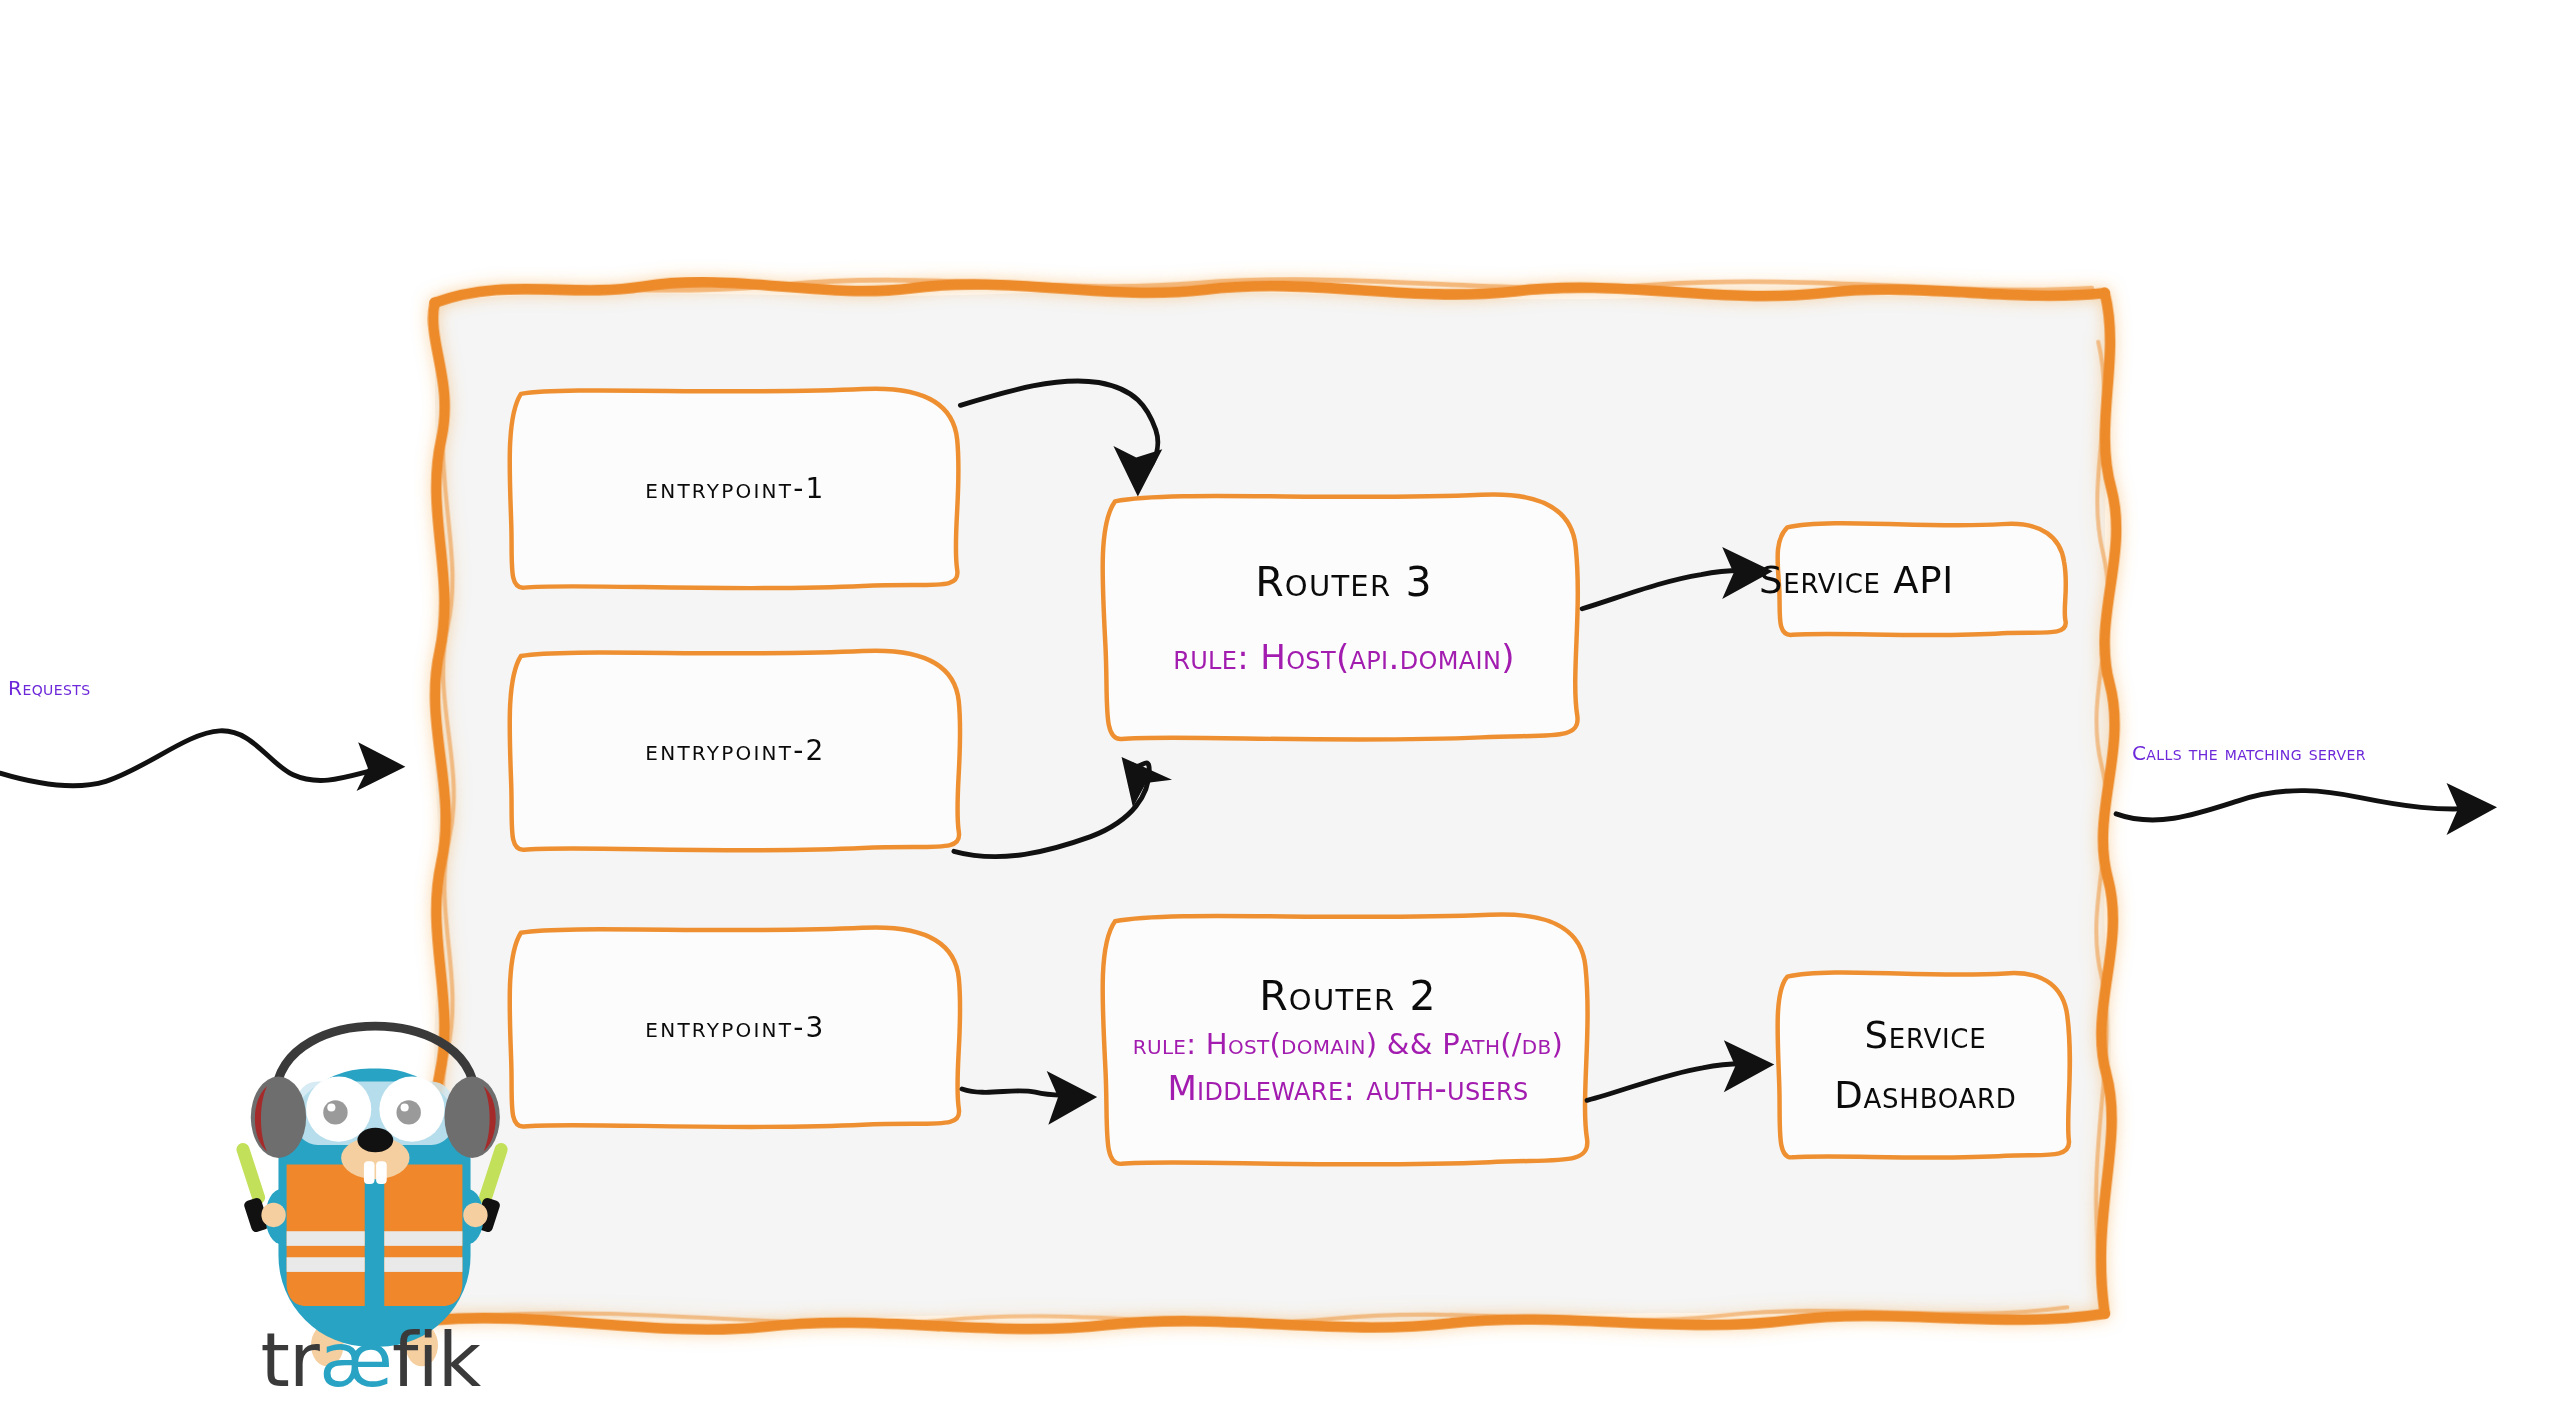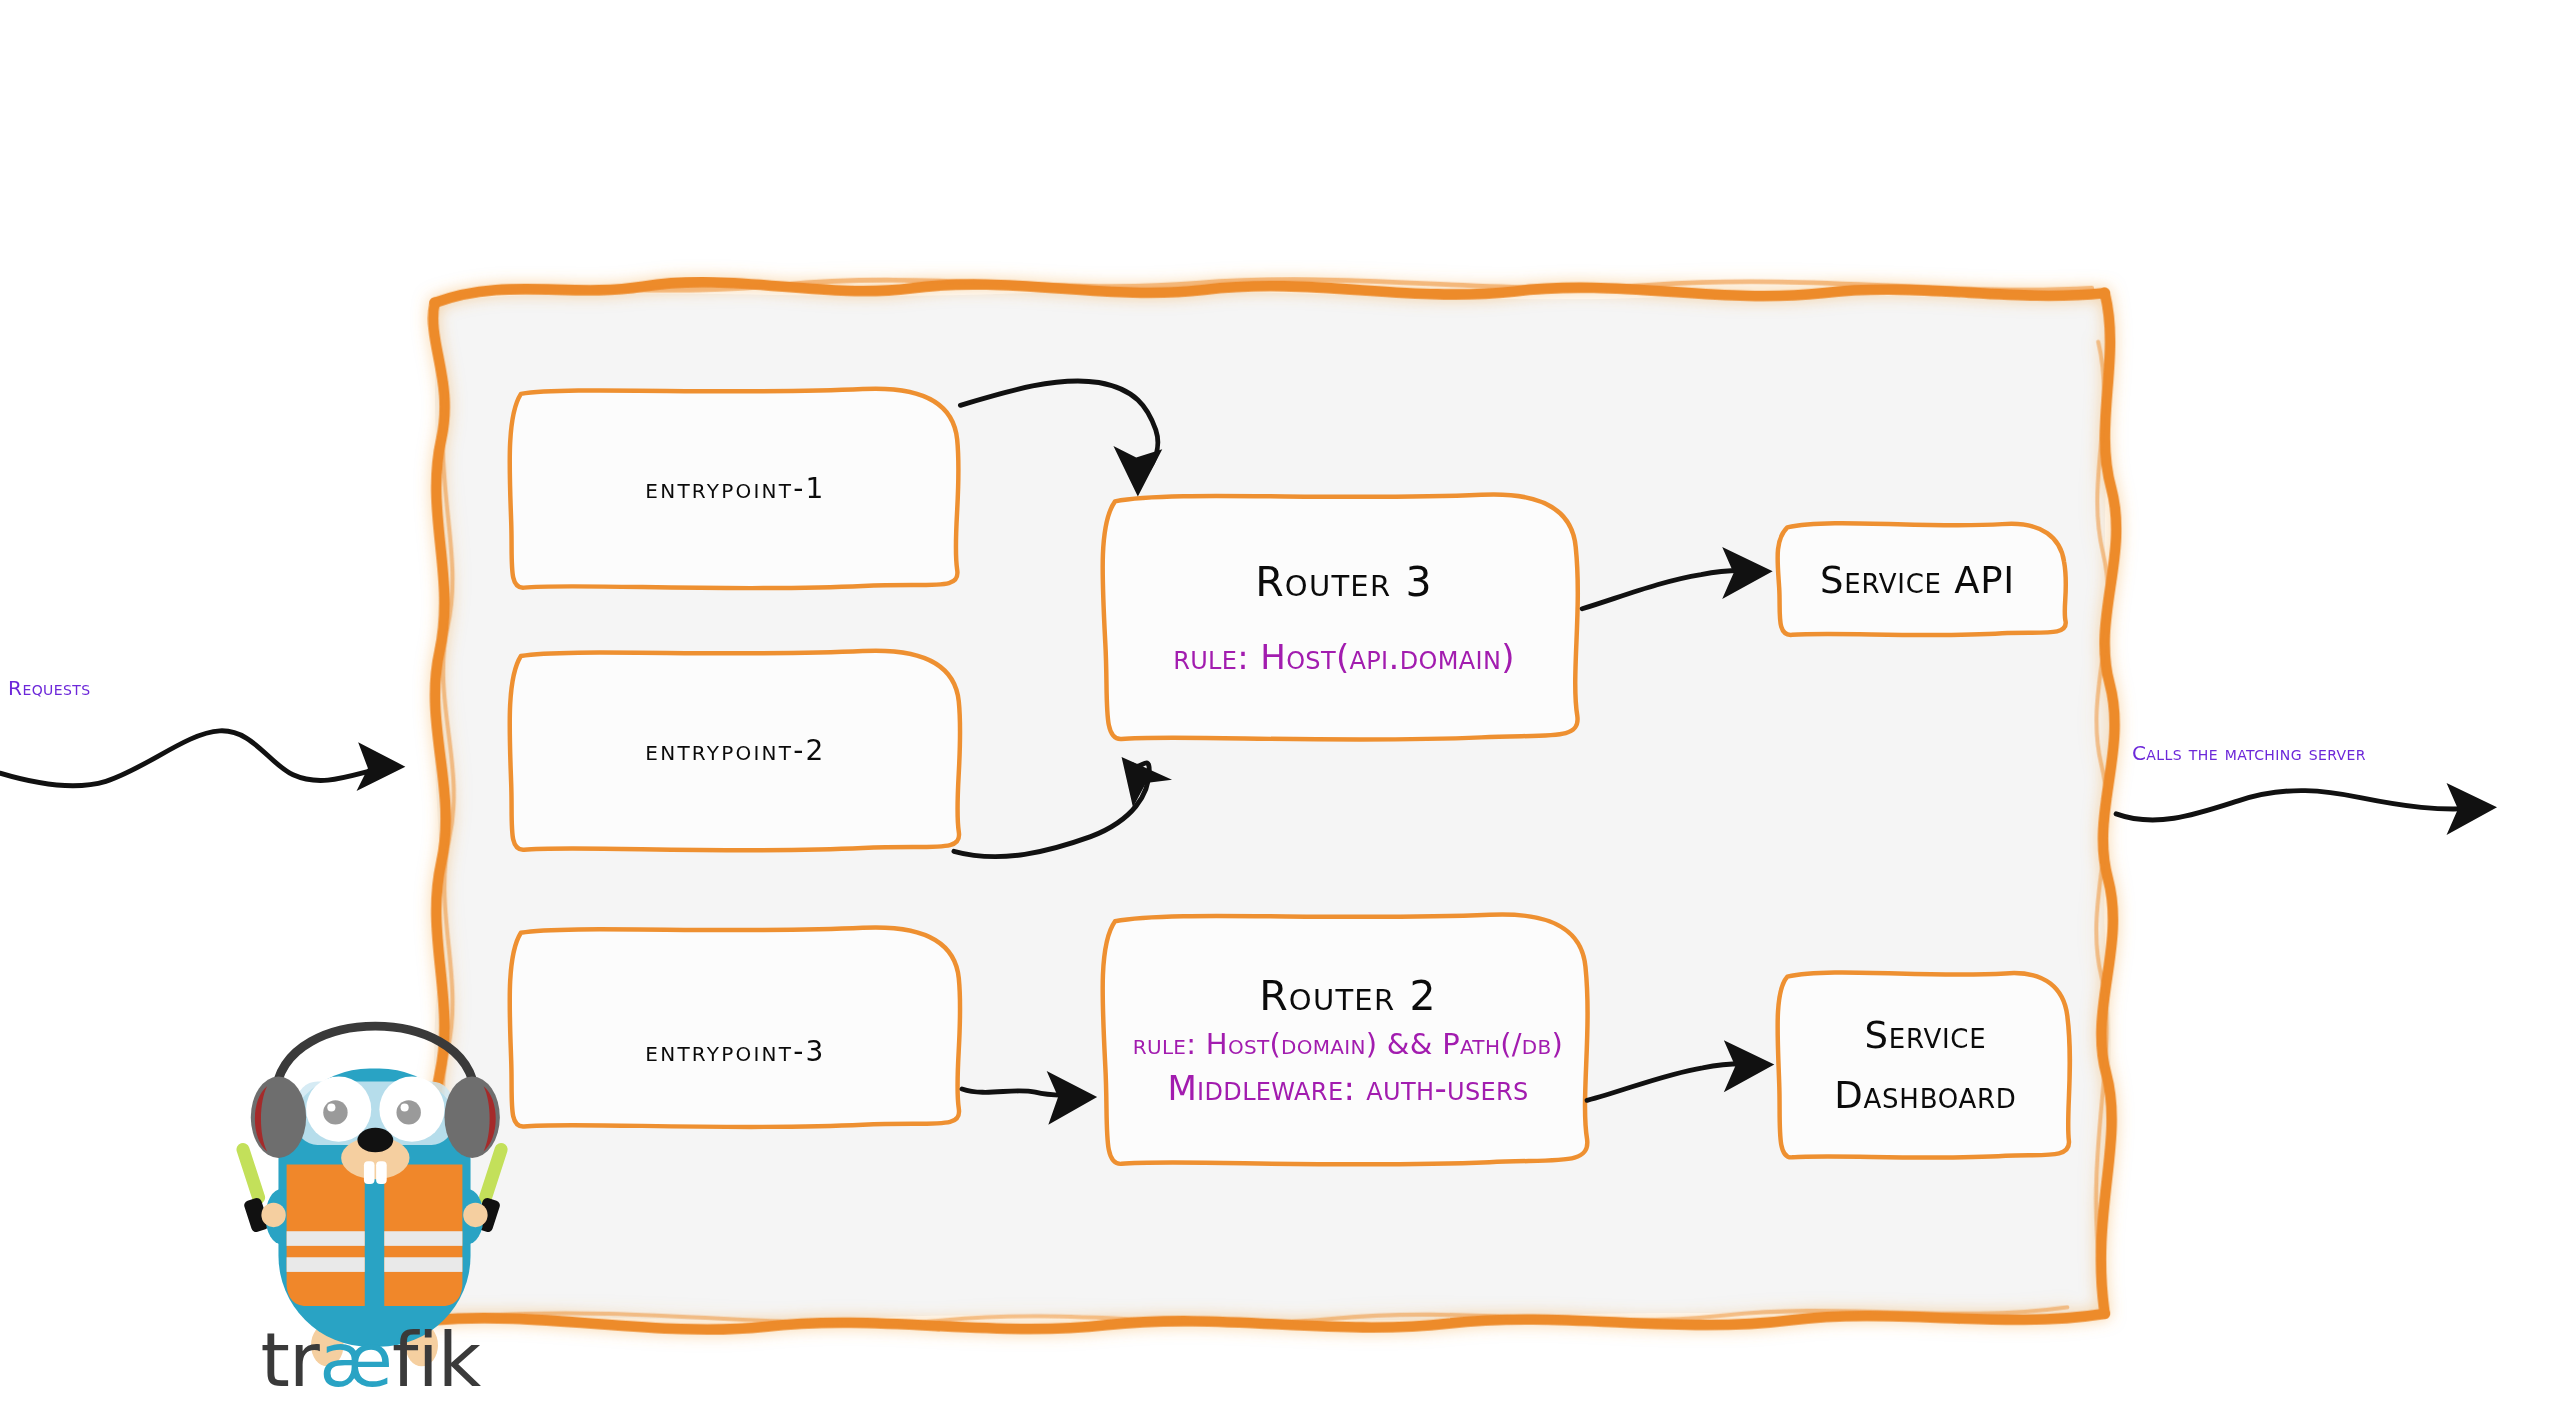--- a/index.html
+++ b/index.html
@@ -266,36 +266,36 @@
   </svg>
 
   <div class="node" style="left:511px; top:389px; width:449px; height:200px;">
     <div class="label ep-label hw">entrypoint-1</div>
   </div>
 
   <div class="node" style="left:511px; top:651px; width:449px; height:200px;">
     <div class="label ep-label hw">entrypoint-2</div>
   </div>
 
-  <div class="node" style="left:511px; top:928px; width:449px; height:200px;margin-top:24px;">
+  <div class="node" style="left:511px; top:928px; width:449px; height:200px;">
     <div class="label ep-label hw">entrypoint-3</div>
   </div>
 
   <div class="node" style="left:1104px; top:495px; width:480px; height:246px; gap:36px;">
     <div class="label router-title hw">Router 3</div>
     <div class="label router-line hw">rule: Host(api.domain)</div>
   </div>
 
   <div class="node" style="left:1104px; top:915px; width:488px; height:252px; gap:11.4px;">
     <div class="label router-title hw">Router 2</div>
     <div class="label router-line small hw">rule: Host(domain) &amp;&amp; Path(/db)</div>
     <div class="label router-line hw">Middleware: auth-users</div>
   </div>
 
-  <div class="node" style="left:1772px; top:523px; width:291px; height:116px;">
+  <div class="node" style="left:1711px; top:523px; width:291px; height:116px;">
     <div class="label svc-label hw">Service API</div>
   </div>
 
   <div class="node" style="left:1778px; top:972px; width:295px; height:189px; gap:21px;">
     <div class="label svc-label hw">Service</div>
     <div class="label svc-label hw">Dashboard</div>
   </div>
 
   <div class="edge-caption" style="left:8.1px; top:676px;">Requests</div>
 

